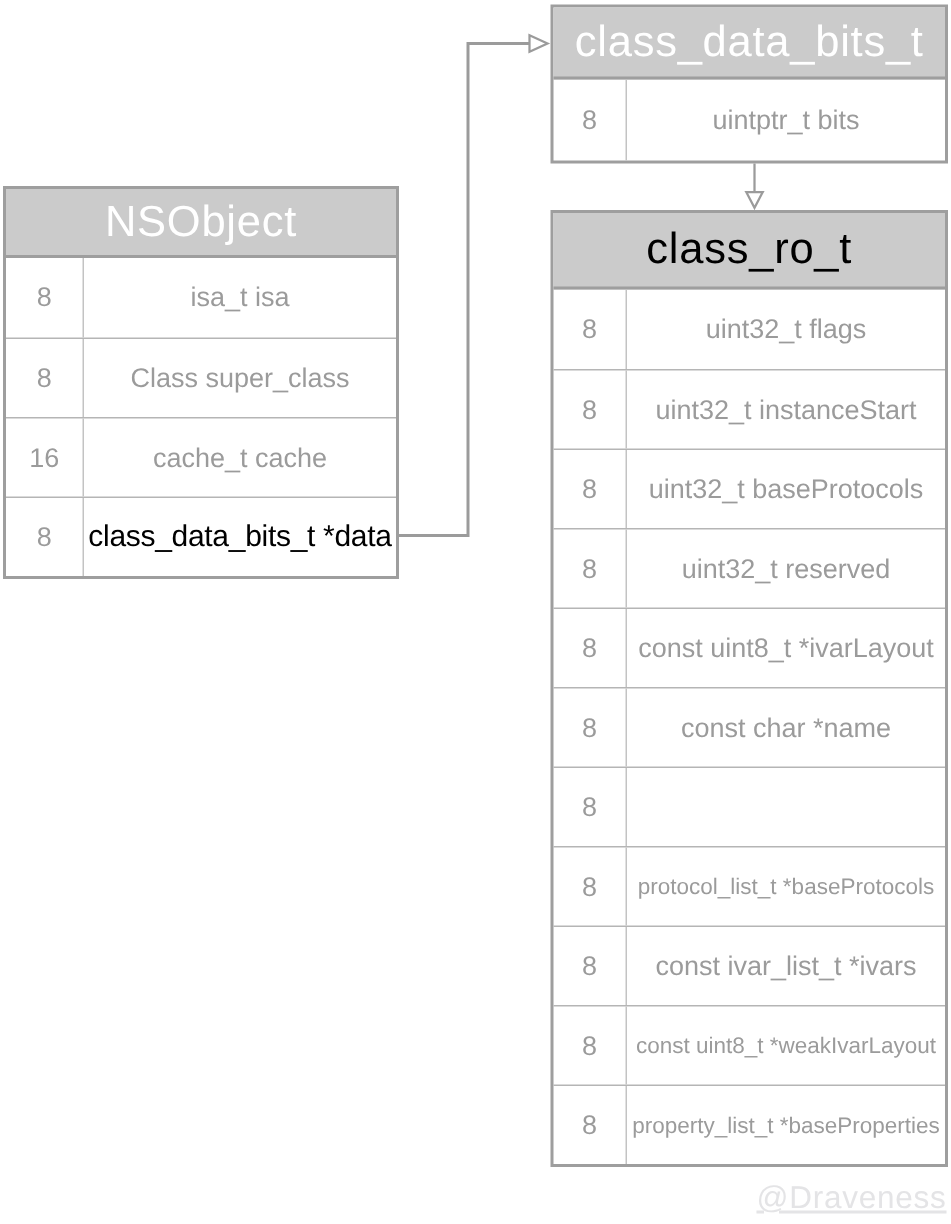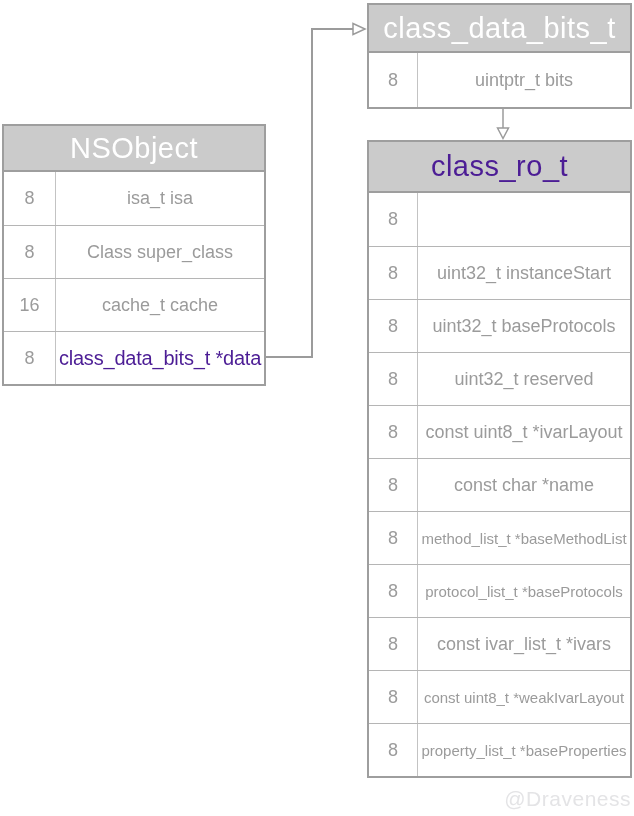--- a/index.html
+++ b/index.html
@@ -33,21 +33,21 @@
   .cell {
     display:flex; align-items:center; justify-content:center;
     color:#9b9b9b;
     font-size:18px;
     white-space:nowrap;
     overflow:visible;
   }
   .cell.size { border-right:1.5px solid #c3c3c3; flex:none; }
   .cell.label { flex:1; }
   .cell.label.small { font-size:15px; }
-  .t-red { color:#4c1d95; }
+  .t-red { color:#000000; }
   .label.fit { font-size:20px; letter-spacing:-0.2px; }
 
   
   #tbl-bits { left:367px; top:3px;   width:265px; }
   #tbl-bits .tbl-header { height:48px; }
   #tbl-bits .row { height:54px; }
   #tbl-bits .cell.size { width:49px; }
 
   #tbl-ns { left:2px; top:124px; width:264px; }
   #tbl-ns .tbl-header { height:46px; }
@@ -64,20 +64,21 @@
     width:634px; height:816px;
     pointer-events:none;
   }
   .watermark {
     position:absolute;
     right:3px; bottom:5px;
     font-size:21px;
     font-weight:500;
     color:#e4e4e6;
     letter-spacing:0.5px;
+    text-decoration:underline;
   }
 </style>
 </head>
 <body>
 
 <div class="canvas">
 
   <svg class="arrow-layer" viewBox="0 0 634 816" xmlns="http://www.w3.org/2000/svg">
     <g>
       <polyline points="266,357 312,357 312,29 353,29" fill="none" stroke="#9b9b9b" stroke-width="2"></polyline>
@@ -114,20 +115,21 @@
     <div class="row">
       <div class="cell size">8</div>
       <div class="cell label fit t-red">class_data_bits_t *data</div>
     </div>
   </div>
 
   <div class="tbl" id="tbl-ro">
     <div class="tbl-header t-red">class_ro_t</div>
     <div class="row">
       <div class="cell size">8</div>
+      <div class="cell label">uint32_t flags</div>
     </div>
     <div class="row">
       <div class="cell size">8</div>
       <div class="cell label">uint32_t instanceStart</div>
     </div>
     <div class="row">
       <div class="cell size">8</div>
       <div class="cell label">uint32_t baseProtocols</div>
     </div>
     <div class="row">
@@ -137,21 +139,20 @@
     <div class="row">
       <div class="cell size">8</div>
       <div class="cell label">const uint8_t *ivarLayout</div>
     </div>
     <div class="row">
       <div class="cell size">8</div>
       <div class="cell label">const char *name</div>
     </div>
     <div class="row">
       <div class="cell size">8</div>
-      <div class="cell label small">method_list_t *baseMethodList</div>
     </div>
     <div class="row">
       <div class="cell size">8</div>
       <div class="cell label small">protocol_list_t *baseProtocols</div>
     </div>
     <div class="row">
       <div class="cell size">8</div>
       <div class="cell label">const ivar_list_t *ivars</div>
     </div>
     <div class="row">

